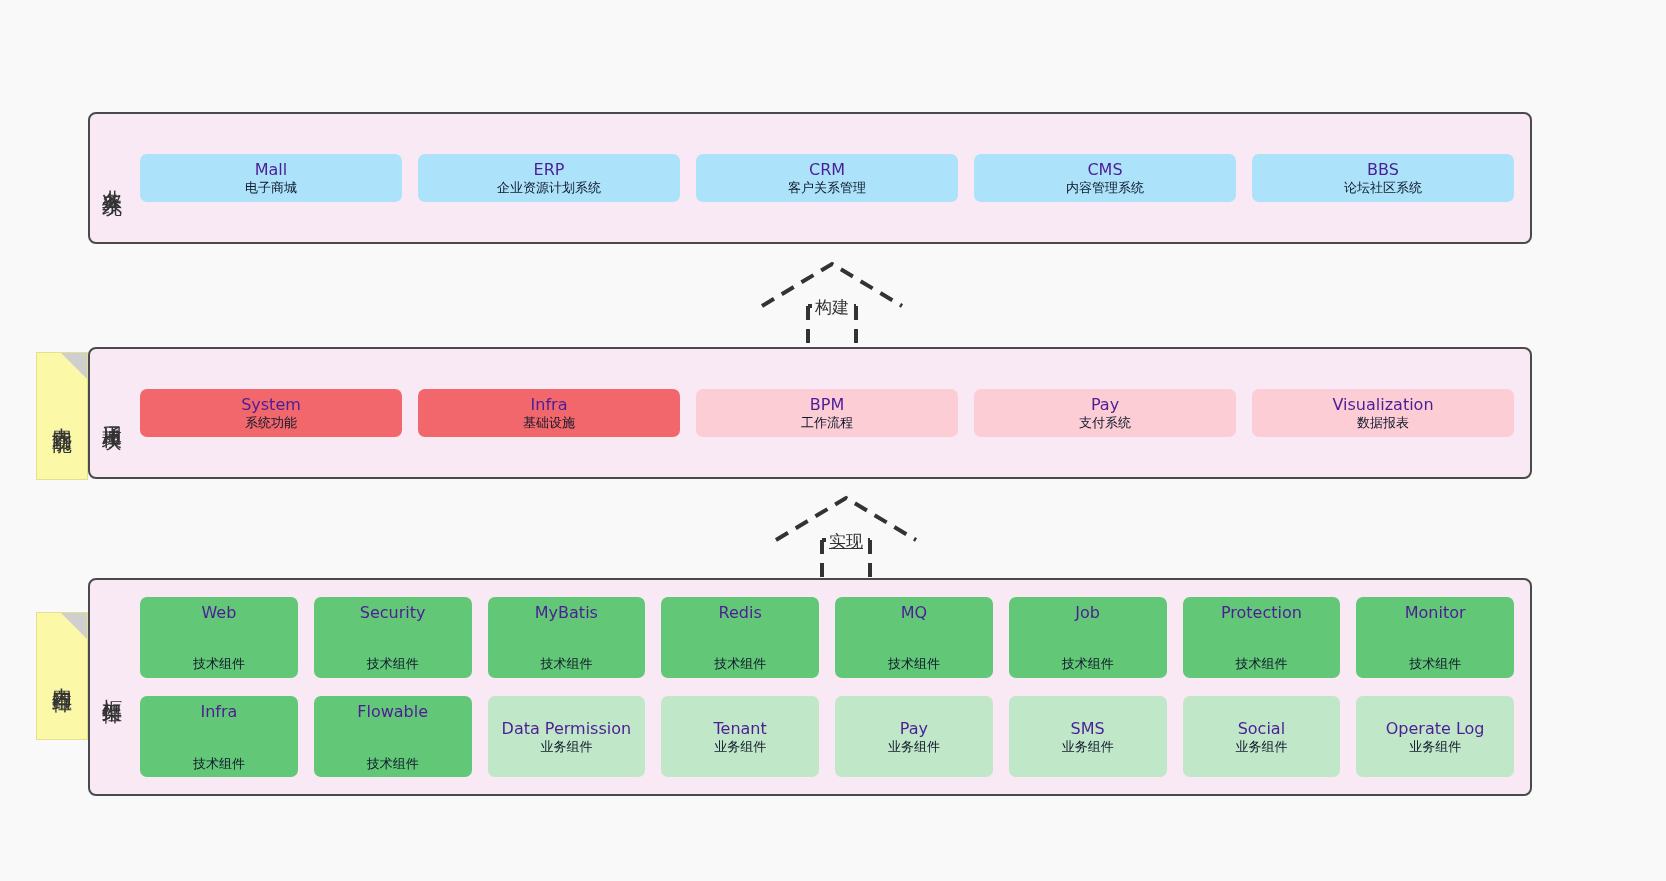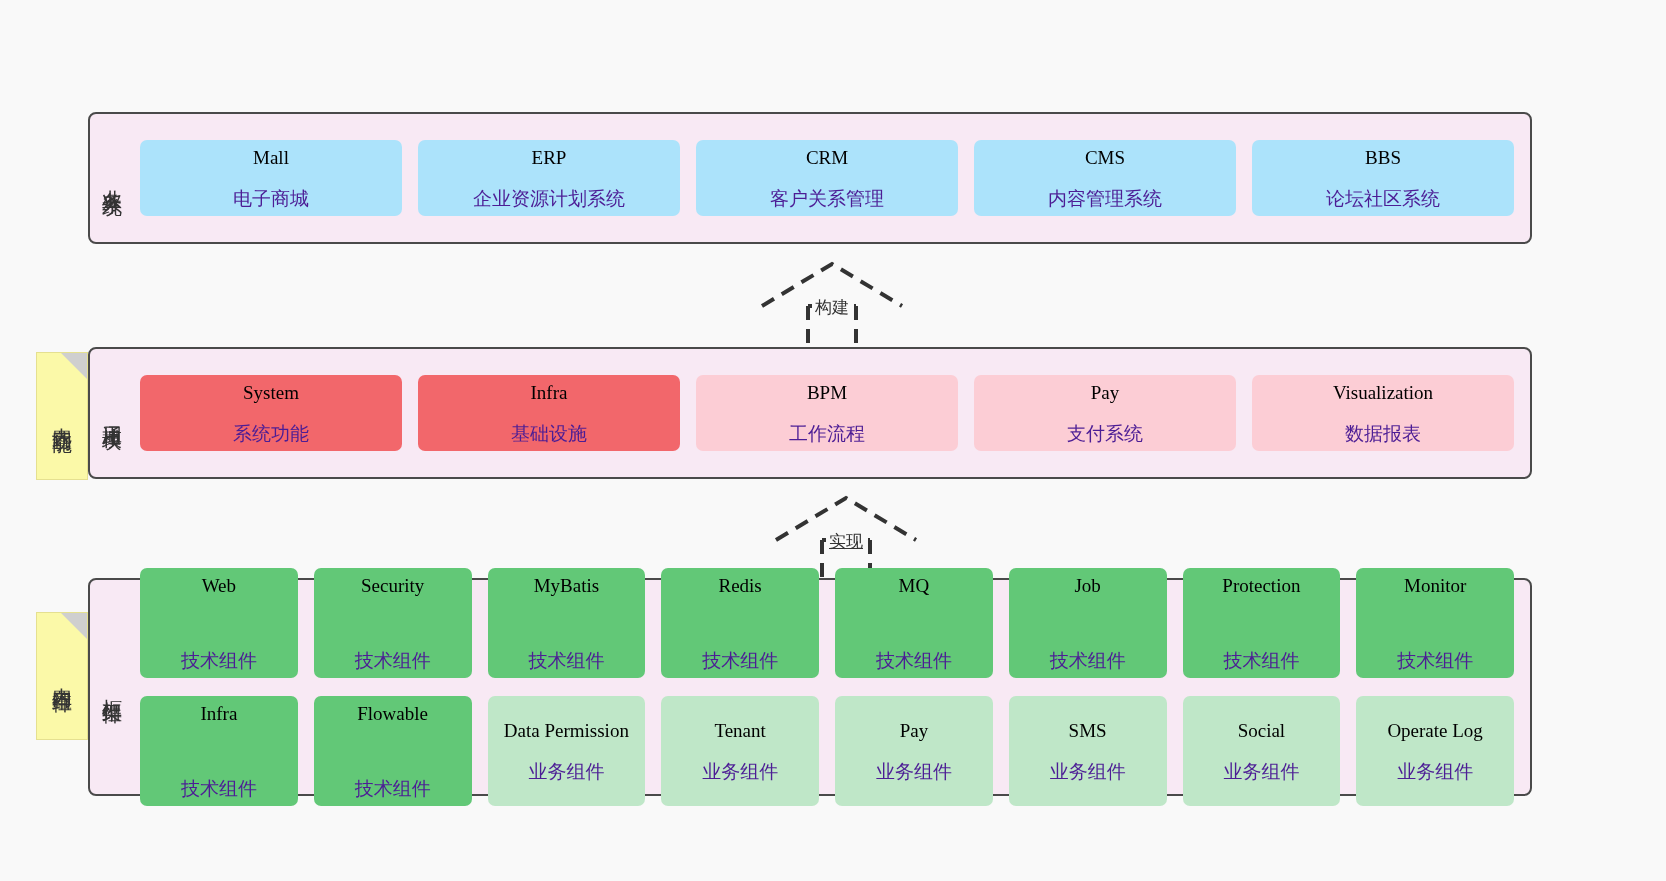--- a/index.html
+++ b/index.html
@@ -59,22 +59,22 @@
     border-radius: 7px;
     display: flex;
     flex-direction: column;
     align-items: center;
     justify-content: center;
     text-align: center;
     box-sizing: border-box;
     padding: 6px 4px;
     line-height: 1.22;
   }
-  .cell .t1 { font-size: 19px; color: #000000; font-family: Liberation Serif, serif; }
-  .cell .t2 { font-size: 19px; color: #4c1d95; margin-top: 18px; }
+  .cell .t1 { font-size: 16px; color: #4c1d95; }
+  .cell .t2 { font-size: 13px; color: #0f172a; }
 
   
   .c-blue       { background: #ace3fb; }
   .c-red        { background: #f2676b; }
   .c-pink       { background: #fccdd5; }
   .c-green      { background: #62c877; gap: 34px; }
   .c-lightgreen { background: #bfe7c8; }
 
   
   .note {

